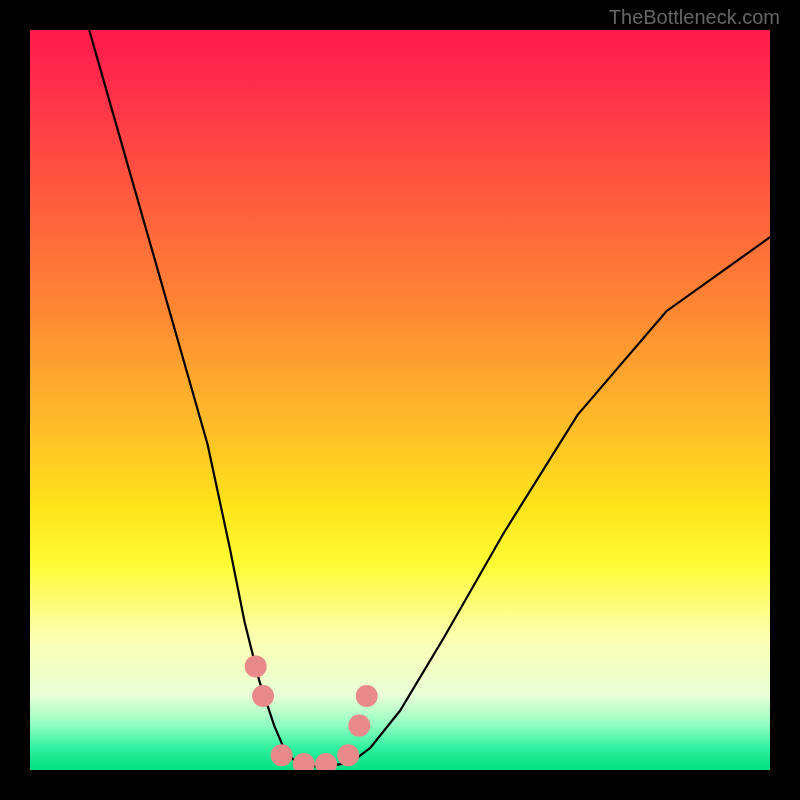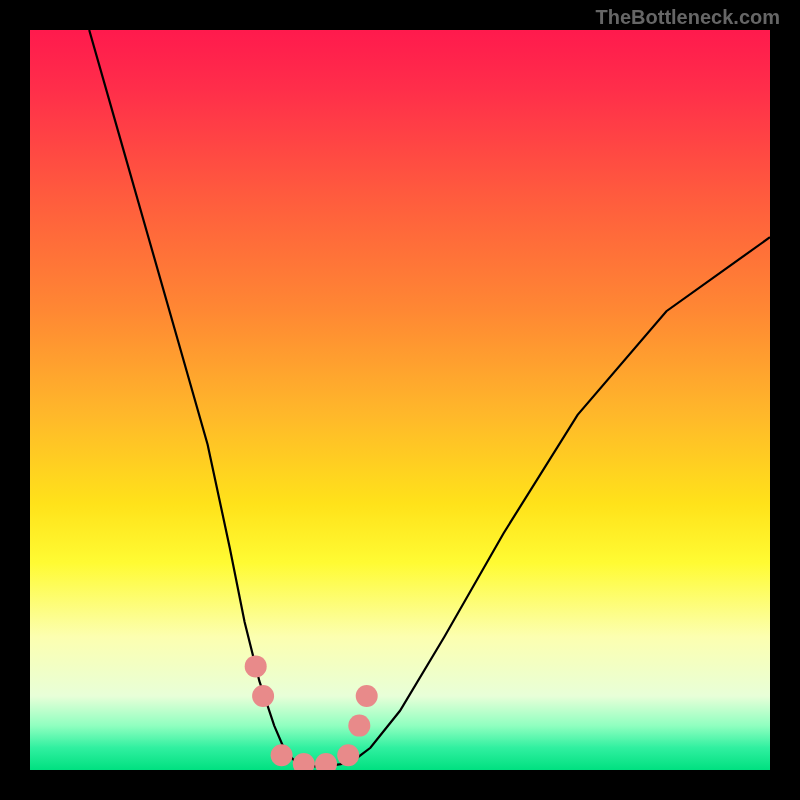--- a/index.html
+++ b/index.html
@@ -10,21 +10,21 @@
     background: #000;
     position: relative;
     font-family: Arial, sans-serif;
   }
   .watermark {
     position: absolute;
     top: 6px;
     right: 20px;
     color: #666;
     font-size: 20px;
-    font-weight: 700;
+    font-weight: 400;
     z-index: 10;
   }
   .plot-area {
     position: absolute;
     top: 30px;
     left: 30px;
     width: 740px;
     height: 740px;
     overflow: hidden;
   }

